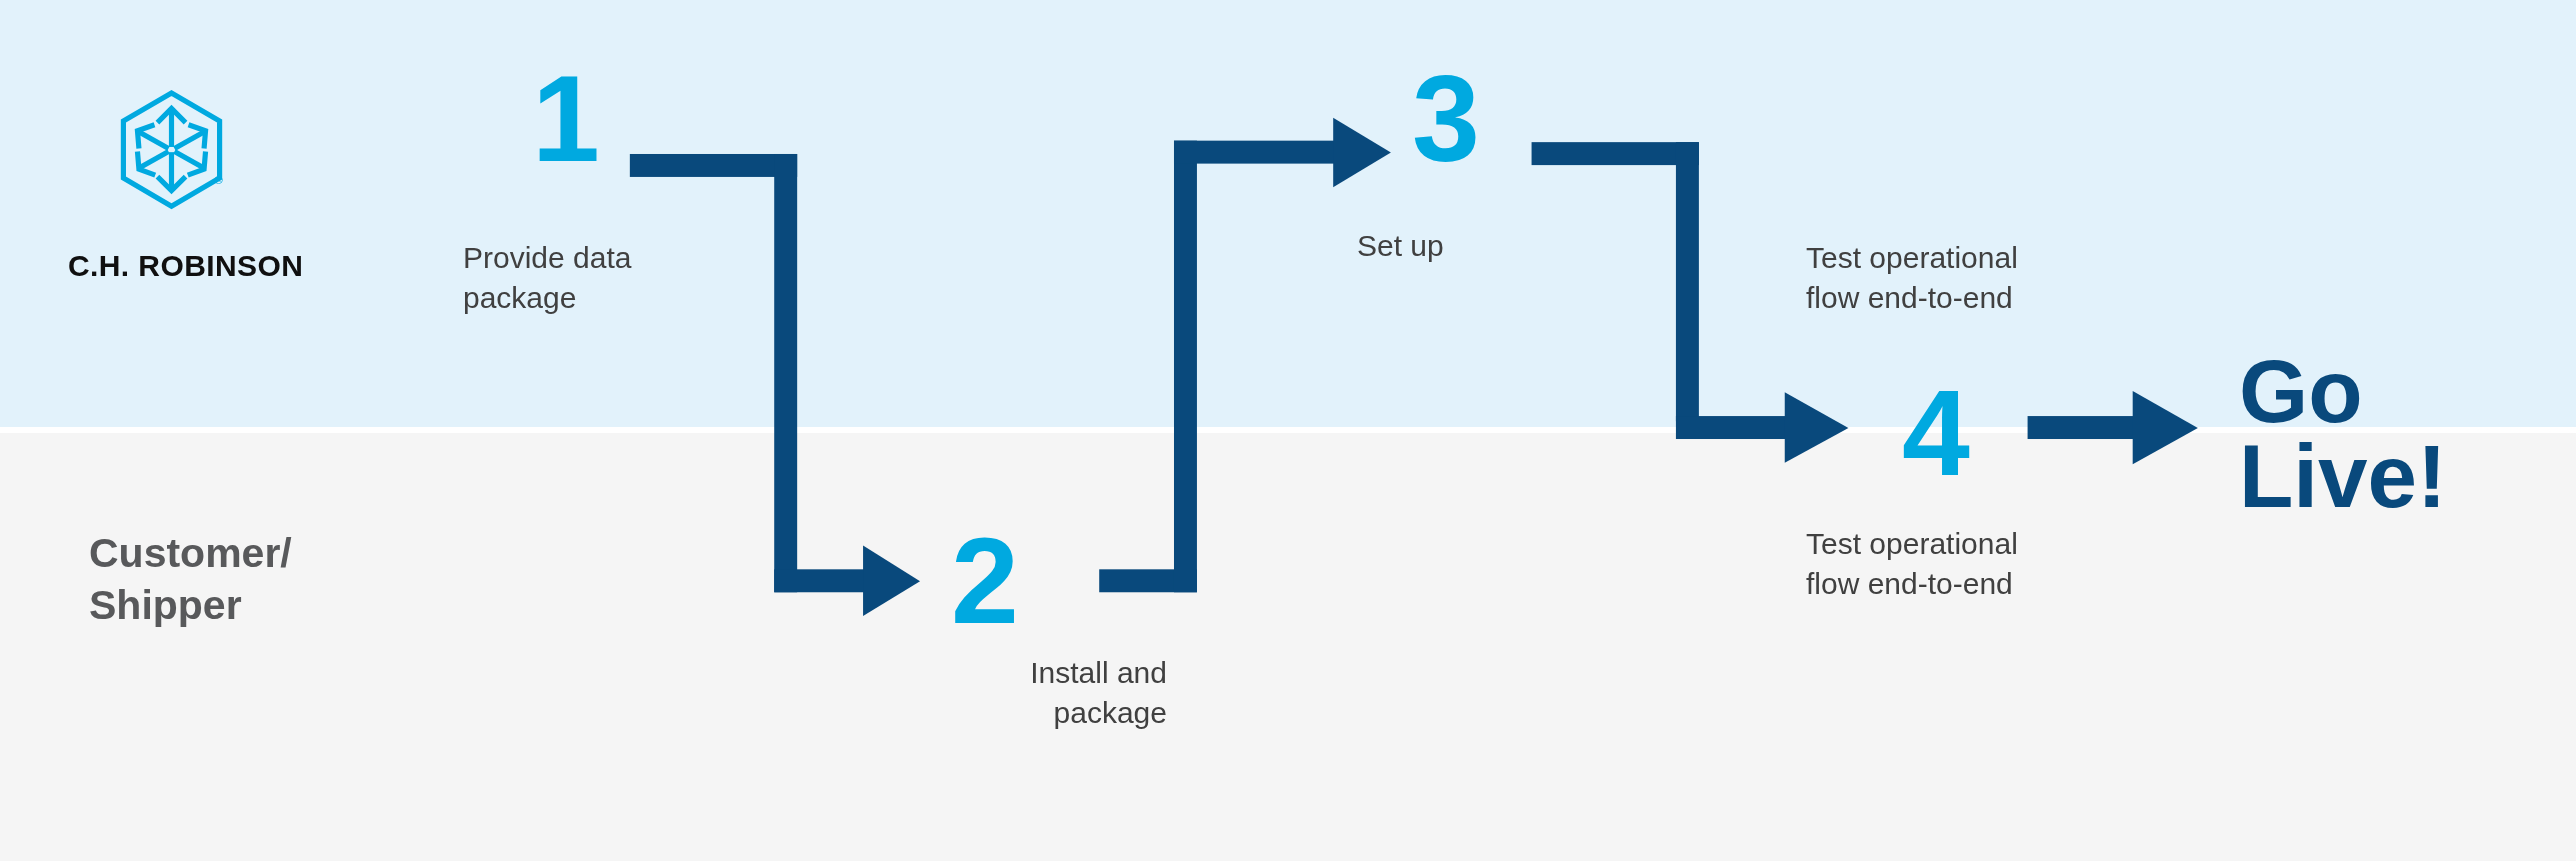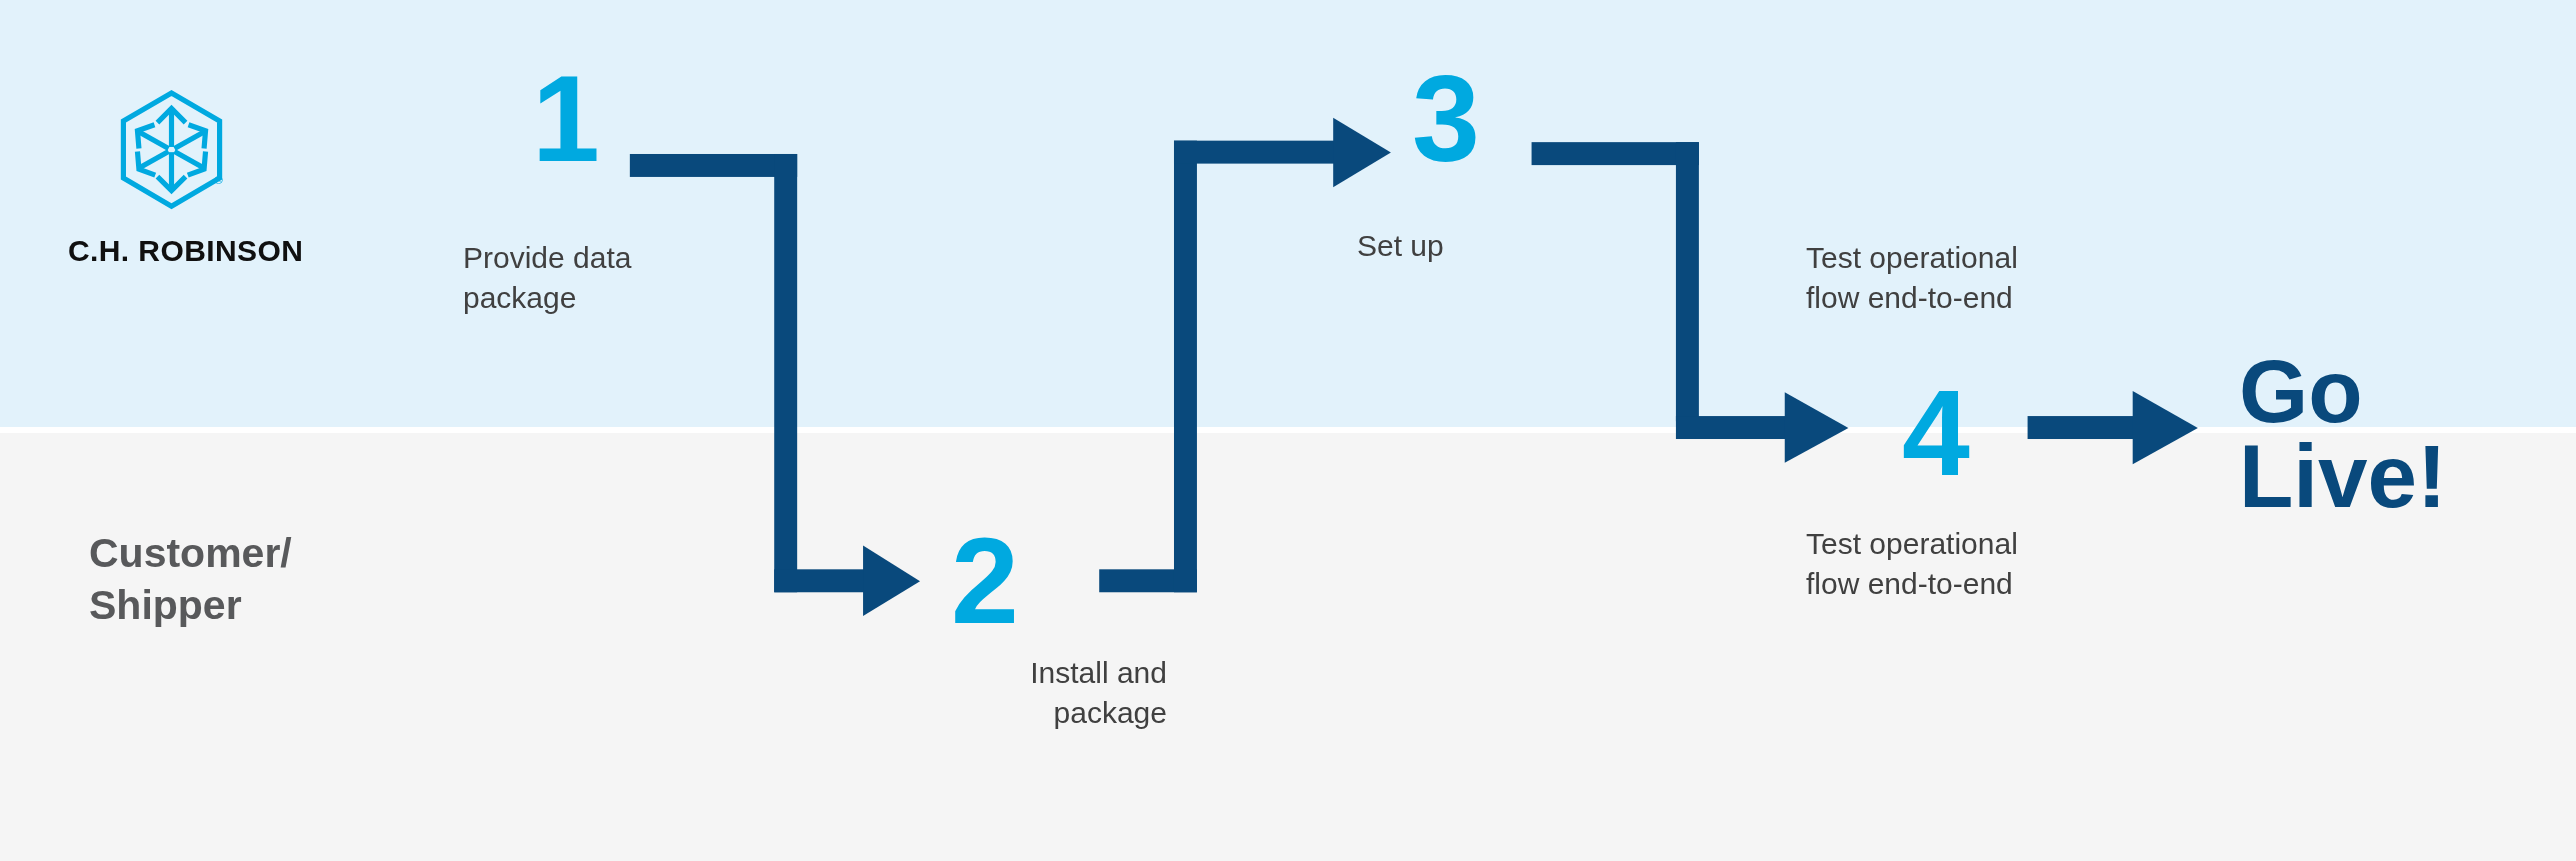--- a/index.html
+++ b/index.html
@@ -13,21 +13,21 @@
   
   .band{position:absolute;left:0;width:2576px;}
   #band-top{top:0;height:427px;background:#e2f2fb;}
   #band-gap{top:427px;height:5.2px;background:#ffffff;}
   #band-bottom{top:433px;height:429px;background:#f5f5f5;}
 
   
   #logo-block{position:absolute;left:68px;top:89px;width:207px;}
   #logo-mark{width:111px;height:130px;margin:0 auto;display:block;}
   #logo-wordmark{
-    margin-top:15px;text-align:right;
+    margin-top:30px;text-align:right;
     font-family:"Liberation Sans",sans-serif;
     font-weight:bold;font-size:30px;letter-spacing:0.4px;
     color:#101010;white-space:nowrap;
   }
 
   
   #lane-label{
     position:absolute;left:89px;top:527px;width:341px;
     font-size:41px;line-height:1.28;color:#58595b;
     font-family:"Liberation Sans",sans-serif;

